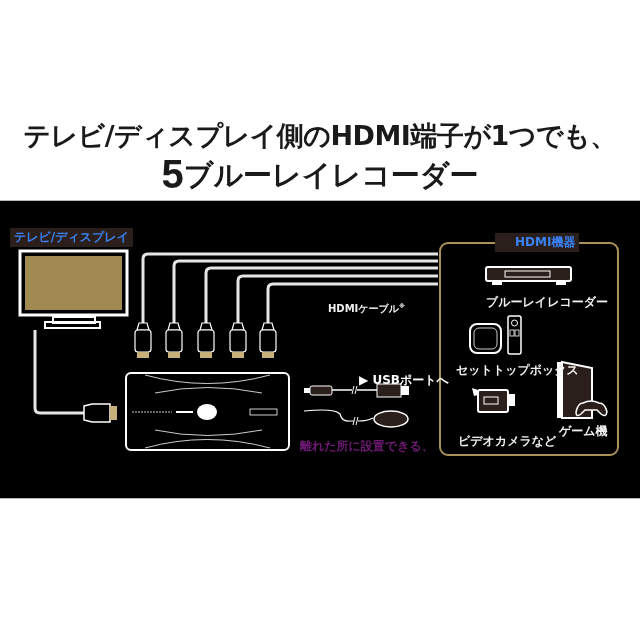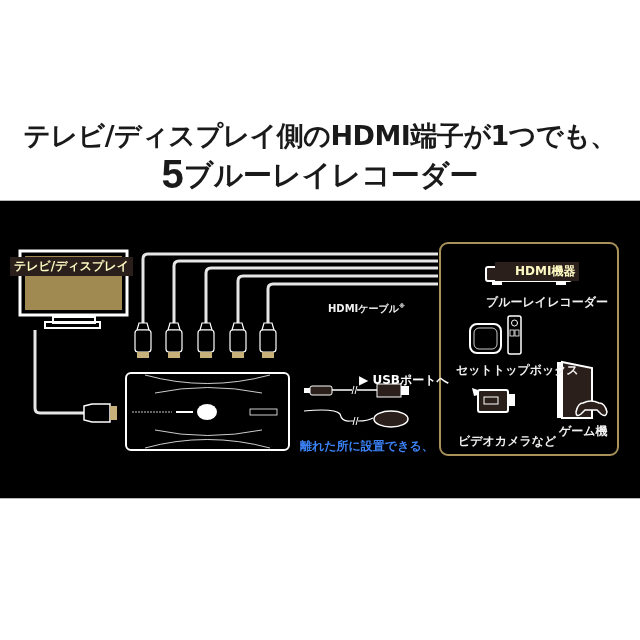--- a/index.html
+++ b/index.html
@@ -7,22 +7,22 @@
          font-family:"DejaVu Sans", sans-serif; }
   .headline { position:absolute; left:0; width:640px; text-align:center; color:#1a1a1a; font-weight:bold; }
   .h1 { top:118px; font-size:27px; letter-spacing:-0.5px; }
   .h2 { top:152px; font-size:29px; }
   .h2 .big { font-size:40px; font-family:"Liberation Sans", sans-serif; font-weight:bold; vertical-align:-3px; }
   .band { position:absolute; left:0; top:201px; width:640px; height:297px; background:#000; }
   .band-border-top { position:absolute; left:0; top:200px; width:640px; height:1px; background:#b8b8b8; }
   .band-border-bot { position:absolute; left:0; top:498px; width:640px; height:1px; background:#b8b8b8; }
   svg.diagram { position:absolute; left:0; top:201px; }
   .lbl { position:absolute; color:#f0f0f0; font-size:12px; white-space:nowrap; font-weight:bold; }
-  .tag { position:absolute; background:#2a1f1a; color:#fef9c3; font-weight:bold; font-size:12px; padding:1px 4px; white-space:nowrap;margin-top:29px; }
-  .remote-text { position:absolute; color:#3b82f6; font-size:12px; line-height:15px; font-weight:bold;text-align:right; }
+  .tag { position:absolute; background:#2a1f1a; color:#3b82f6; font-weight:bold; font-size:12px; padding:1px 4px; white-space:nowrap; }
+  .remote-text { position:absolute; color:#701a75; font-size:12px; line-height:15px; font-weight:bold;text-align:right; }
 </style>
 </head>
 <body>
 
 <div class="headline h1">テレビ/ディスプレイ側のHDMI端子が1つでも、</div>
 <div class="headline h2"><span class="big">5</span><span>ブルーレイレコーダー</span></div>
 
 <div class="band-border-top"></div>
 <div class="band"></div>
 <div class="band-border-bot"></div>

